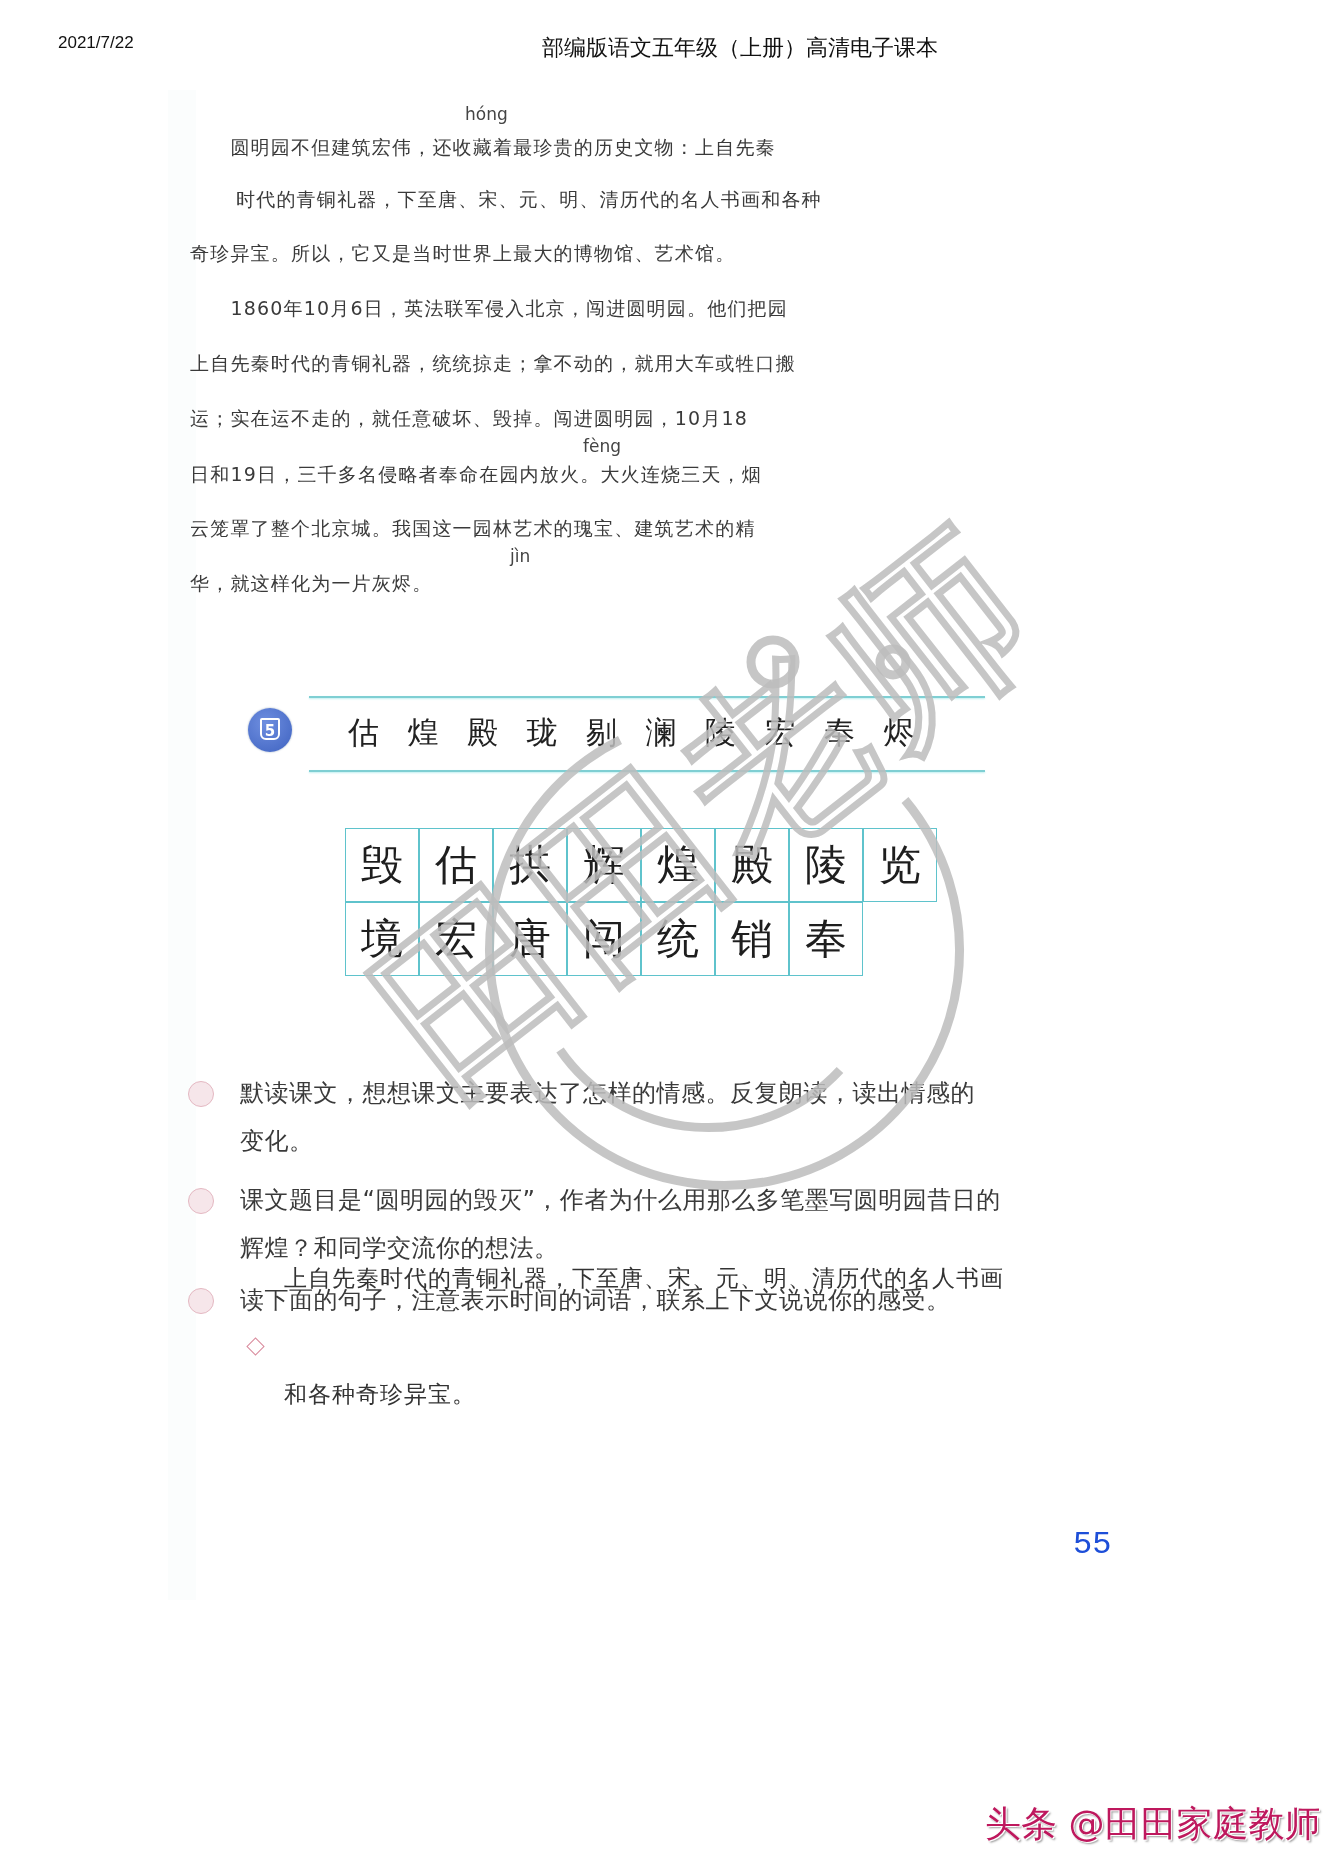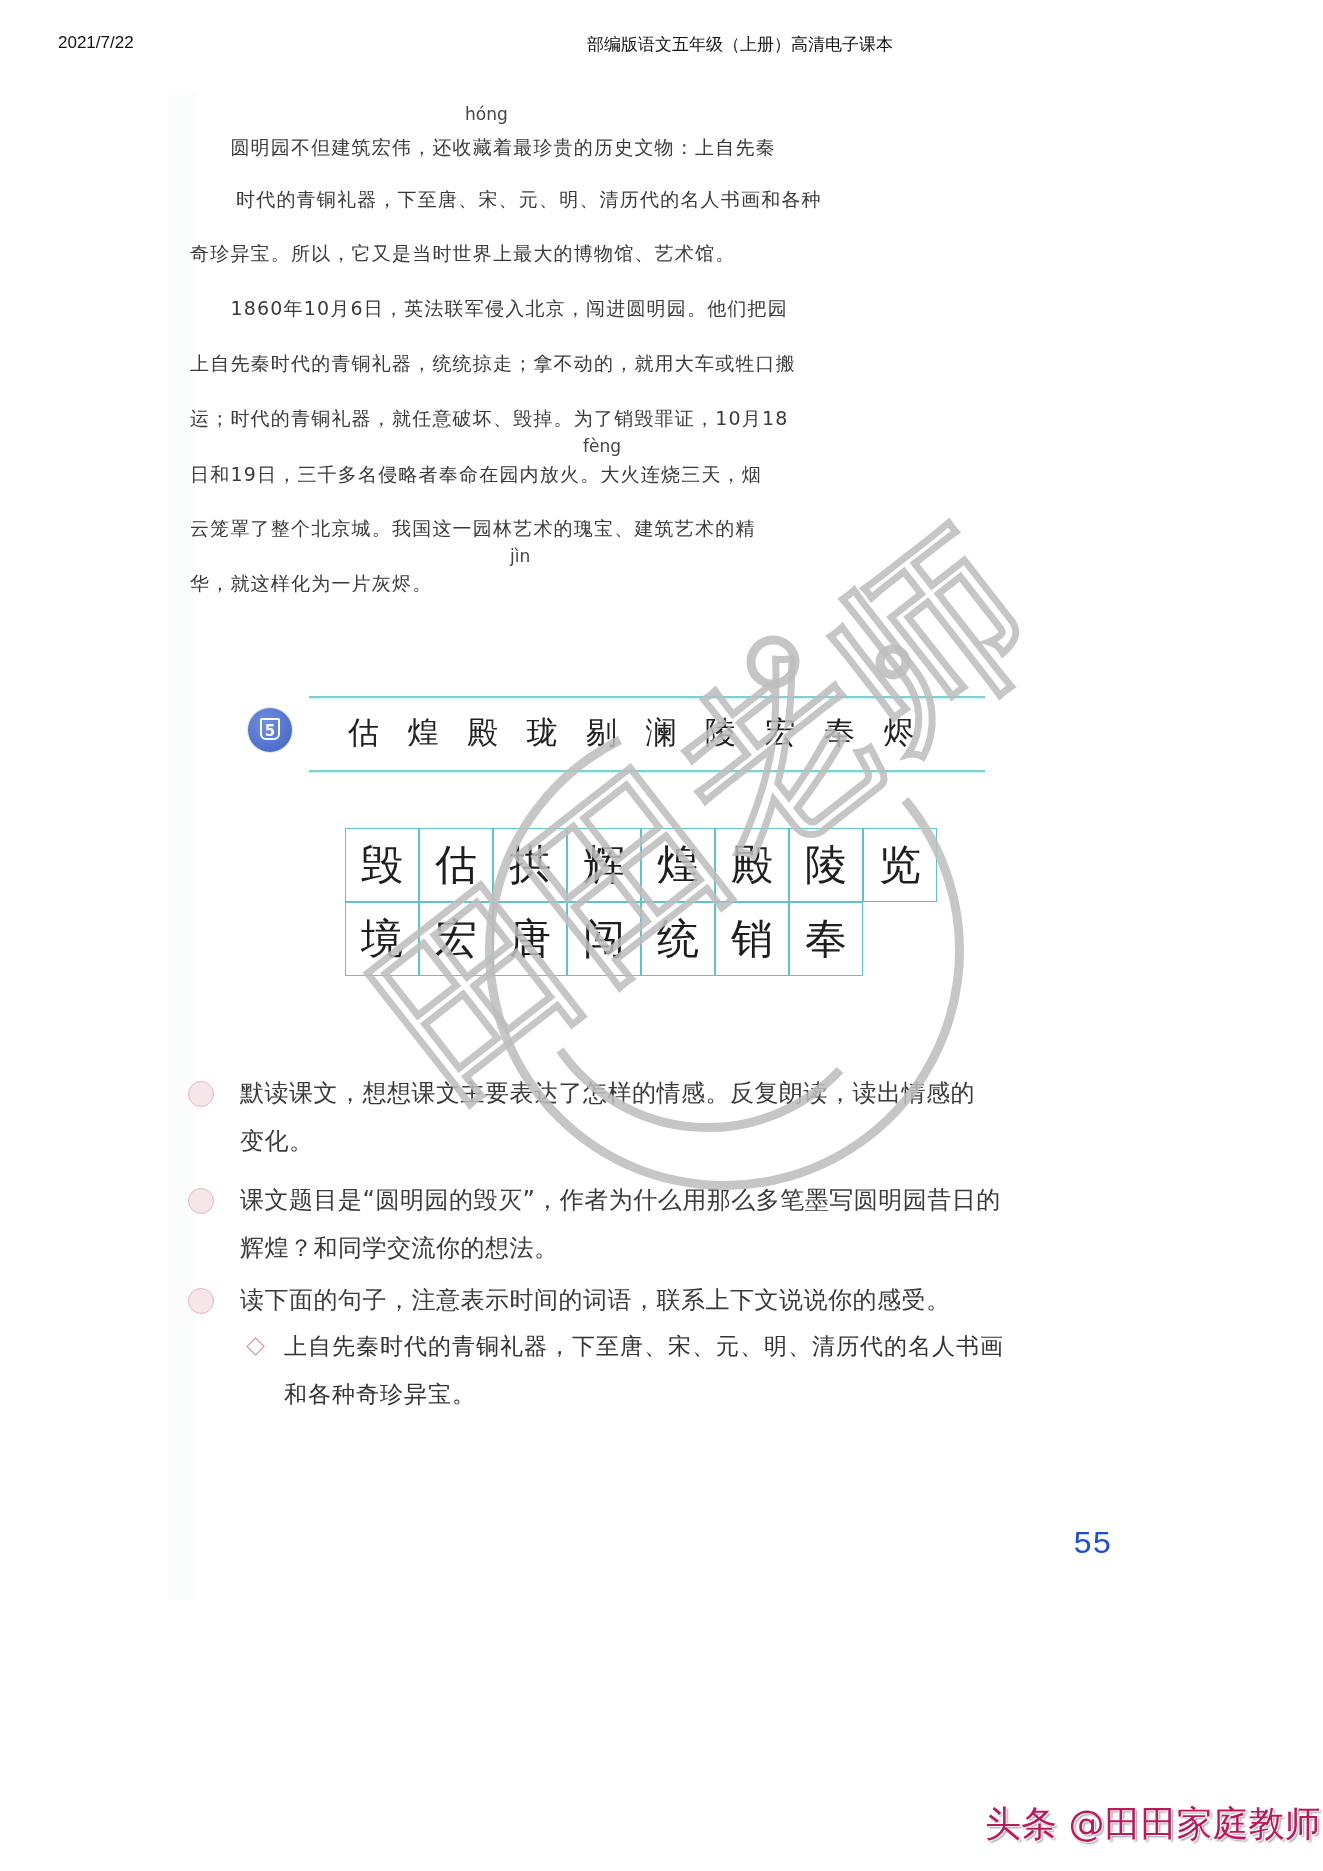--- a/index.html
+++ b/index.html
@@ -1,21 +1,21 @@
 <!DOCTYPE html>
 <html><head>
 <meta charset="utf-8">
 <style>
   html, body { margin:0; padding:0; background:#ffffff; }
   body { width:1323px; height:1871px; position:relative; overflow:hidden;
          font-family:"DejaVu Sans", "Liberation Sans", sans-serif; color:#2a2a2a; }
   .abs { position:absolute; }
   .page-strip { position:absolute; left:168px; top:90px; width:28px; height:1510px; background:#fbfdfd; }
   .hdr-date { left:58px; top:33px; font-size:17px; color:#111; font-family:"Liberation Sans", sans-serif; }
-  .hdr-title { left:540px; width:400px; top:33px; font-size:17px; color:#111; text-align:center; }
+  .hdr-title { left:540px; width:400px; top:33px; font-size:22px; color:#111; text-align:center; }
   .para-line { position:absolute; left:190px; font-size:19px; color:#3a3a3a; white-space:nowrap; letter-spacing:1.2px; line-height:34px; }
   .pinyin { position:absolute; font-size:17px; color:#444; font-family:"DejaVu Sans", sans-serif; }
   .badge { position:absolute; left:248px; top:708px; width:44px; height:44px; border-radius:50%;
            background:radial-gradient(circle at 40% 35%, #6f8fe0, #3e62c0); box-shadow:0 0 2px #9ab; }
   .badge-shield { position:absolute; left:12px; top:10px; width:20px; height:22px; border:2px solid #fff; border-radius:2px 2px 6px 6px;
            color:#fff; font-size:15px; font-weight:bold; text-align:center; line-height:22px; box-sizing:border-box; }
   .rule { position:absolute; left:309px; width:676px; height:2px; background:#7fcfd3; box-shadow:0 1px 2px #bfeff0; }
   .vocab-chars { position:absolute; left:348px; top:712px; font-size:31px; color:#222; letter-spacing:0; white-space:nowrap;
            font-family:"DejaVu Serif", serif; }
   .vocab-chars span { display:inline-block; width:59.5px; text-align:left; }
@@ -38,21 +38,21 @@
 
 <div class="abs hdr-date">2021/7/22</div>
 <div class="abs hdr-title">部编版语文五年级（上册）高清电子课本</div>
 
 <div>
   <div class="para-line" style="top:130px;">　　圆明园不但建筑宏伟，还收藏着最珍贵的历史文物：上自先秦</div>
   <div class="para-line" style="top:182px;margin-left:46px;">时代的青铜礼器，下至唐、宋、元、明、清历代的名人书画和各种</div>
   <div class="para-line" style="top:236px;">奇珍异宝。所以，它又是当时世界上最大的博物馆、艺术馆。</div>
   <div class="para-line" style="top:291px;">　　1860年10月6日，英法联军侵入北京，闯进圆明园。他们把园</div>
   <div class="para-line" style="top:346px;">上自先秦时代的青铜礼器，统统掠走；拿不动的，就用大车或牲口搬</div>
-  <div class="para-line" style="top:401px;">运；时代的青铜礼器，就任意破坏、毁掉。为了销毁罪证，10月18</div>
+  <div class="para-line" style="top:401px;">运；实在运不走的，就任意破坏、毁掉。闯进圆明园，10月18</div>
   <div class="para-line" style="top:457px;">日和19日，三千多名侵略者奉命在园内放火。大火连烧三天，烟</div>
   <div class="para-line" style="top:511px;">云笼罩了整个北京城。我国这一园林艺术的瑰宝、建筑艺术的精</div>
   <div class="para-line" style="top:566px;">华，就这样化为一片灰烬。</div>
 
   <div class="pinyin" style="left:465px; top:104px;">hóng</div>
   <div class="pinyin" style="left:583px; top:436px;">fèng</div>
   <div class="pinyin" style="left:510px; top:546px;">jìn</div>
 </div>
 
 <div class="badge">
@@ -89,21 +89,21 @@
   <div class="q-line" style="top:1126px;">变化。</div>
 
   <div class="q-marker" style="left:188px; top:1188px;"></div>
   <div class="q-line" style="top:1185px;">课文题目是“圆明园的毁灭”，作者为什么用那么多笔墨写圆明园昔日的</div>
   <div class="q-line" style="top:1233px;">辉煌？和同学交流你的想法。</div>
 
   <div class="q-marker" style="left:188px; top:1288px;"></div>
   <div class="q-line" style="top:1285px;">读下面的句子，注意表示时间的词语，联系上下文说说你的感受。</div>
 
   <div class="diamond"></div>
-  <div class="sub-line" style="left:284px; top:1331px;">上自先秦时代的青铜礼器，下至唐、宋、元、明、清历代的名人书画</div>
+  <div class="sub-line" style="left:284px; top:1263px;">上自先秦时代的青铜礼器，下至唐、宋、元、明、清历代的名人书画</div>
   <div class="sub-line" style="left:284px; top:1379px;">和各种奇珍异宝。</div>
 </div>
 
 <div class="page-no">55</div>
 
 <svg class="wm-stamp" viewBox="0 0 1323 1871">
   <g fill="none" stroke="#bdbdbd" stroke-width="9" opacity="0.85">
     <circle cx="773" cy="662" r="22"></circle>
     <circle cx="893" cy="662" r="13"></circle>
     <path d="M 620 740 A 235 235 0 1 0 905 800"></path>

